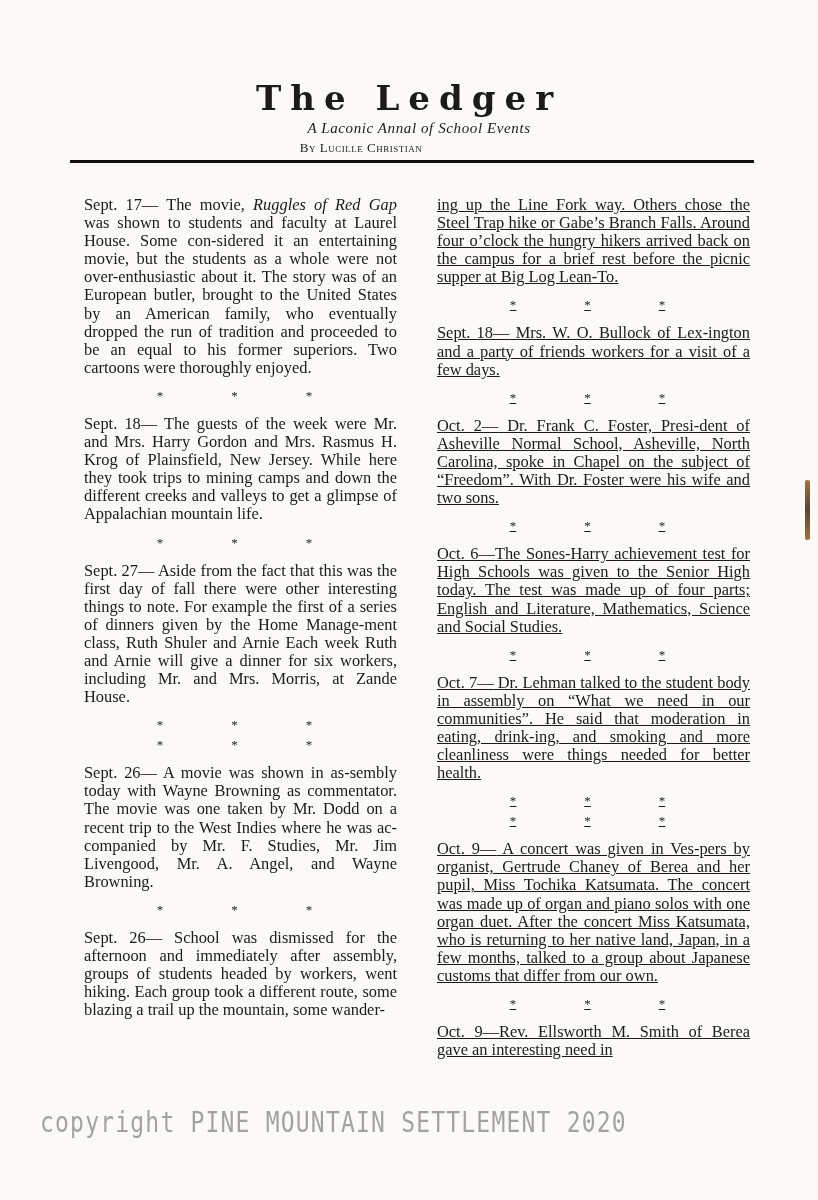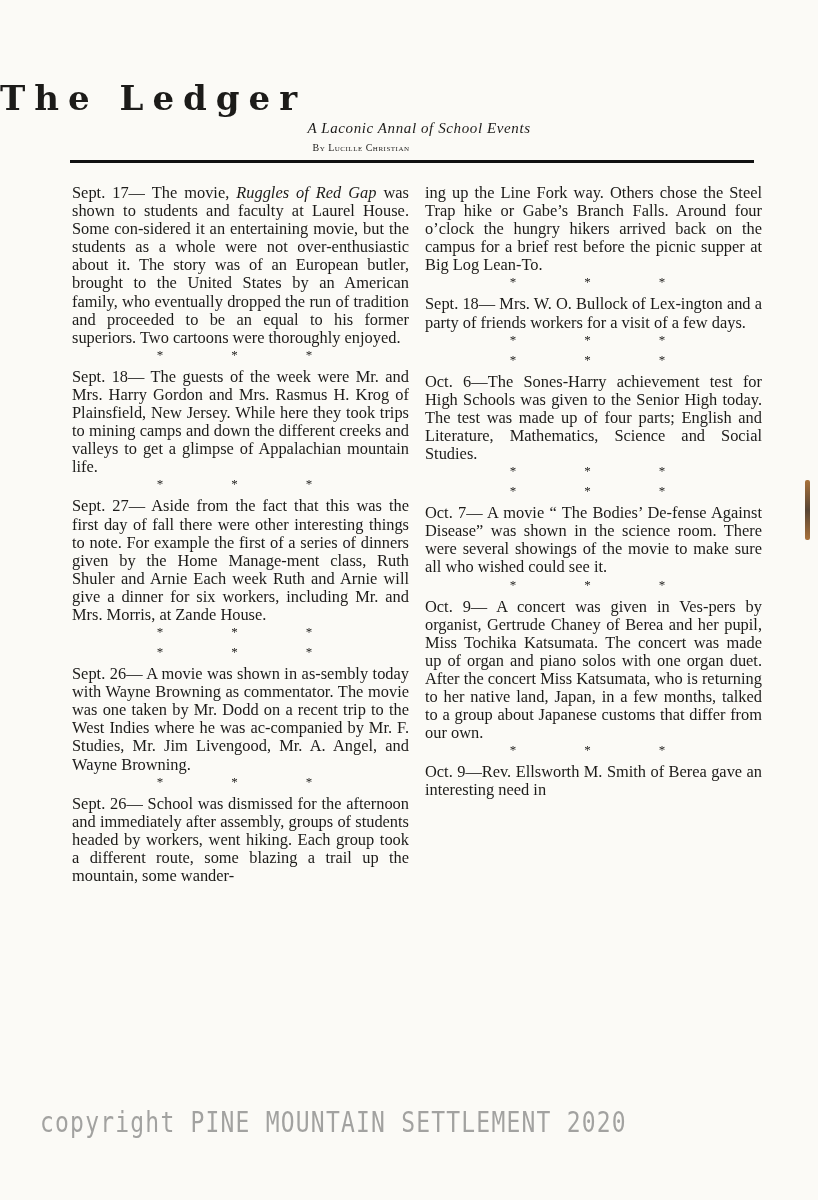--- a/index.html
+++ b/index.html
@@ -4,49 +4,49 @@
 <style>
   html, body { margin: 0; padding: 0; }
   body {
     width: 818px; height: 1200px; position: relative; overflow: hidden;
     background: #fbfaf6;
     font-family: "DejaVu Serif", "Liberation Serif", serif;
     color: #1c1b19;
   }
   .title {
     position: absolute; left: 0; width: 818px; top: 78px;
-    text-align: left; font-size: 34px; font-weight: bold;
+    text-align: center; font-size: 34px; font-weight: bold;
     letter-spacing: 9px; line-height: 40px;
     font-family: "DejaVu Serif", serif;
   }
   .subtitle {
     position: absolute; left: 0; width: 818px; top: 119px;
     text-align: center; font-size: 15px; font-style: italic;
     letter-spacing: 0.6px; line-height: 18px; padding-left: 10px;
     font-family: "Liberation Serif", serif;
   }
   .byline {
     position: absolute; left: 0; width: 722px; top: 140px;
-    text-align: center; font-size: 10px; line-height: 16px;
+    text-align: center; font-size: 13px; line-height: 16px;
     font-variant: small-caps; letter-spacing: 0.5px;
     font-family: "Liberation Serif", serif;
   }
   .rule {
     position: absolute; left: 70px; width: 684px; top: 160px;
     height: 3px; background: #111;
   }
   .col {
     position: absolute; top: 184px; width: 337px;
     font-family: "Liberation Serif", serif;
     font-size: 16.4px; line-height: 18.1px;
     text-align: justify; hyphens: manual;
   }
   .col.left { left: 72px; }
-  .col.right { left: 425px; }
-  .entry { margin: 0; }
+  .col.right { left: 425px; text-decoration: underline; }
+  .entry { margin: 12px; }
   .entry .date { }
   .stars {
     display: flex; justify-content: center; gap: 68px;
     height: 14px; line-height: 14px; font-size: 13px;
     margin: 1px 0 6px 0; padding-right: 12px;
   }
   .watermark {
     position: absolute; left: 40px; top: 1106px;
     font-family: "DejaVu Sans Mono", monospace; font-size: 23px;
     letter-spacing: 1.2px; color: rgba(90,90,90,0.55);
@@ -113,40 +113,41 @@
       <span>*</span>
     </div>
 
   <p class="entry"><span class="date">Sept. 18—</span><span> Mrs. W. O. Bullock of Lex-ington and a party of friends workers for a visit of a few days.</span></p>
   <div class="stars">
       <span>*</span>
       <span>*</span>
       <span>*</span>
     </div>
 
+  <p class="entry"><span class="date">Oct. 2—</span><span> Dr. Frank C. Foster, Presi-dent of Asheville Normal School, Asheville, North Carolina, spoke in Chapel on the subject of “Freedom”. With Dr. Foster were his wife and two sons.</span></p>
   <div class="stars">
       <span>*</span>
       <span>*</span>
       <span>*</span>
     </div>
 
   <p class="entry"><span class="date">Oct. 6—</span><span>The Sones-Harry achievement test for High Schools was given to the Senior High today. The test was made up of four parts; English and Literature, Mathematics, Science and Social Studies.</span></p>
   <div class="stars">
       <span>*</span>
       <span>*</span>
       <span>*</span>
     </div>
 
+  <p class="entry"><span class="date">Oct. 7—</span><span> Dr. Lehman talked to the student body in assembly on “What we need in our communities”. He said that moderation in eating, drink-ing, and smoking and more cleanliness were things needed for better health.</span></p>
   <div class="stars">
       <span>*</span>
       <span>*</span>
       <span>*</span>
     </div>
 
-  <p class="entry"><span class="date">Oct. 7—</span><span> A movie “ The Bodies’ De-fense Against Disease” was shown in the science room. There were several showings of the movie to make sure all who wished could see it.</span></p>
   <div class="stars">
       <span>*</span>
       <span>*</span>
       <span>*</span>
     </div>
 
   <p class="entry"><span class="date">Oct. 9—</span><span> A concert was given in Ves-pers by organist, Gertrude Chaney of Berea and her pupil, Miss Tochika Katsumata. The concert was made up of organ and piano solos with one organ duet. After the concert Miss Katsumata, who is returning to her native land, Japan, in a few months, talked to a group about Japanese customs that differ from our own.</span></p>
   <div class="stars">
       <span>*</span>
       <span>*</span>

